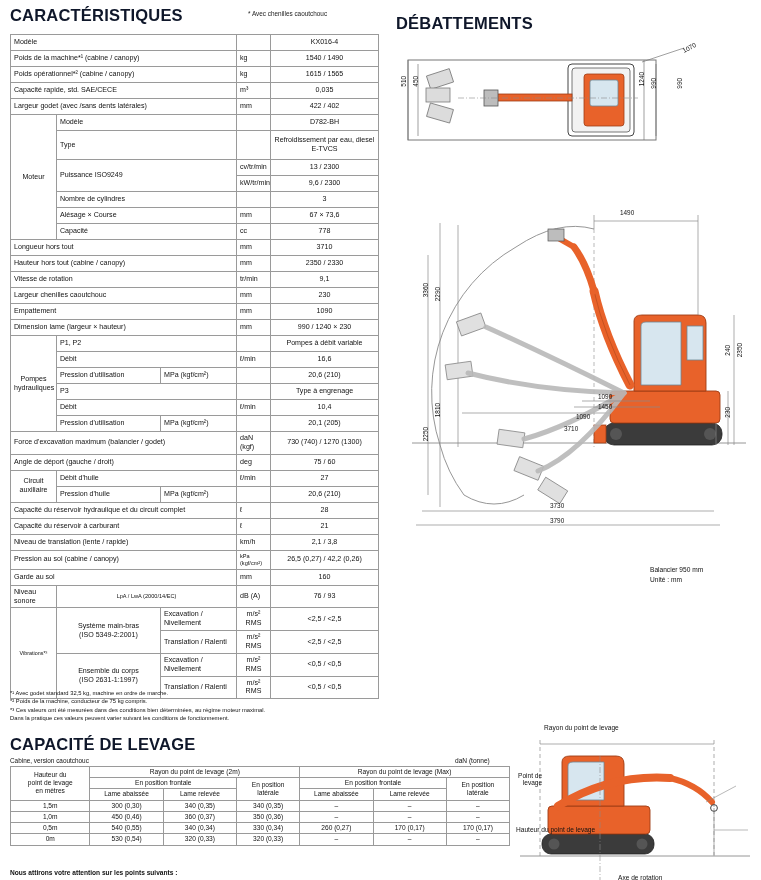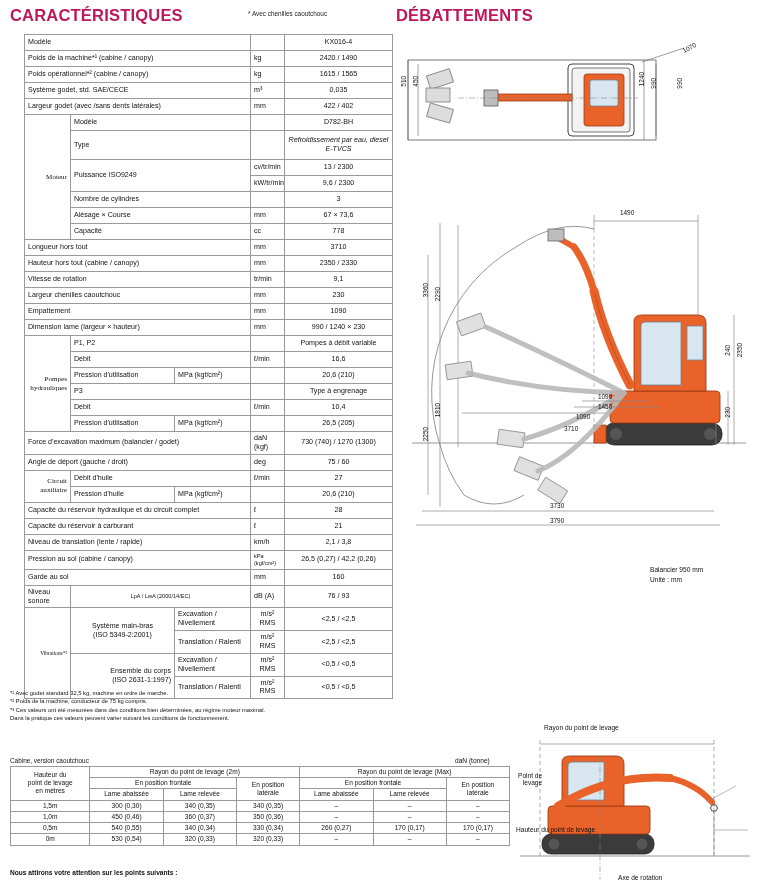--- a/index.html
+++ b/index.html
@@ -12,21 +12,21 @@
     position:relative;
     overflow:hidden;
   }
   .page{position:relative;width:761px;height:880px;}
 
   h1.sect{
     font-size:16.5px;
     font-weight:bold;
     letter-spacing:.2px;
     margin:0;
-    color:#be185d;
+    color:#0f172a;
   }
 
   
   #left-col{position:absolute;left:10px;top:6px;width:368px;}
   #spec-note{position:absolute;left:248px;top:10px;font-size:6.4px;color:#222;}
 
   table.spec{
     border-collapse:collapse;
     width:368px;
     margin-top:6px;
@@ -36,21 +36,21 @@
     border:1px solid #9a9a9a;
     padding:2px 3px;
     font-size:7.1px;
     vertical-align:middle;
     line-height:1.25;
     height:11px;
   }
   td.lbl{text-align:left;}
   td.unit{text-align:left;font-size:6.6px;width:34px;}
   td.val{text-align:center;}
-  td.grp{text-align:right;vertical-align:middle;font-family:Liberation Serif, serif;}
+  td.grp{text-align:center;vertical-align:middle;}
   .small{font-size:6.1px;}
   .tiny{font-size:5.4px;line-height:1.15;}
   .center{text-align:center;}
   .nb{border:none !important;}
 
   #footnotes{
     position:absolute;left:10px;top:689px;width:360px;
     font-size:5.8px;line-height:1.45;color:#111;
   }
 
@@ -66,21 +66,21 @@
   }
   table.lev td,table.lev th{
     border:1px solid #9a9a9a;
     font-size:6.6px;
     font-weight:normal;
     padding:1px 2px;
     text-align:center;
     line-height:1.25;
   }
   #lev-foot{position:absolute;left:10px;top:869px;font-size:6.6px;font-weight:bold;}
-  #deb-title{position:absolute;left:396px;top:6px;text-align:center;}
+  #deb-title{position:absolute;left:396px;top:14px;text-align:center;}
 
   .dims{position:absolute;font-size:6.4px;color:#111;}
   .vtxt{writing-mode:vertical-rl;transform:rotate(180deg);font-size:6.4px;}
 
   
   #top-draw{position:absolute;left:398px;top:42px;width:352px;height:115px;}
 
   
   #main-draw{position:absolute;left:398px;top:195px;width:352px;height:360px;}
 
@@ -95,67 +95,67 @@
 </head>
 <body>
 
 <div class="page">
 
   <div id="left-col">
     <h1 class="sect">CARACTÉRISTIQUES</h1>
   </div>
   <div id="spec-note">* Avec chenilles caoutchouc</div>
 
-  <div style="position:absolute;left:24px;top:28px;">
+  <div style="position:absolute;left:10px;top:28px;">
     <table class="spec">
       <colgroup>
         <col style="width:46px">
           <col style="width:104px">
           <col style="width:76px">
           <col style="width:34px">
           <col style="width:108px">
       </colgroup>
       <tbody>
 
         <tr>
           <td class="lbl" colspan="3">Modèle</td>
           <td class="unit"></td>
           <td class="val">KX016-4</td>
         </tr>
         <tr>
           <td class="lbl" colspan="3">Poids de la machine*¹ (cabine / canopy)</td>
           <td class="unit">kg</td>
-          <td class="val">2420 / 1490</td>
+          <td class="val">1540 / 1490</td>
         </tr>
         <tr>
           <td class="lbl" colspan="3">Poids opérationnel*² (cabine / canopy)</td>
           <td class="unit">kg</td>
           <td class="val">1615 / 1565</td>
         </tr>
         <tr>
-          <td class="lbl" colspan="3">Système godet, std. SAE/CECE</td>
+          <td class="lbl" colspan="3">Capacité rapide, std. SAE/CECE</td>
           <td class="unit">m³</td>
           <td class="val">0,035</td>
         </tr>
         <tr>
           <td class="lbl" colspan="3">Largeur godet (avec /sans dents latérales)</td>
           <td class="unit">mm</td>
           <td class="val">422 / 402</td>
         </tr>
 
         <tr>
           <td class="grp" rowspan="7">Moteur</td>
           <td class="lbl" colspan="2">Modèle</td>
           <td class="unit"></td>
           <td class="val">D782-BH</td>
         </tr>
         <tr>
           <td class="lbl" colspan="2">Type</td>
           <td class="unit"></td>
-          <td class="val" style="white-space:pre-line;height:24px;font-style:italic;">Refroidissement par eau, diesel
+          <td class="val" style="white-space:pre-line;height:24px;">Refroidissement par eau, diesel
 E-TVCS</td>
         </tr>
         <tr>
           <td class="lbl" colspan="2" rowspan="2">Puissance ISO9249</td>
           <td class="unit">cv/tr/min</td>
           <td class="val">13 / 2300</td>
         </tr>
         <tr>
           <td class="unit">kW/tr/min</td>
           <td class="val">9,6 / 2300</td>
@@ -232,21 +232,21 @@
         </tr>
         <tr>
           <td class="lbl" colspan="2">Débit</td>
           <td class="unit">ℓ/min</td>
           <td class="val">10,4</td>
         </tr>
         <tr>
           <td class="lbl small">Pression d'utilisation</td>
           <td class="unit">MPa (kgf/cm²)</td>
           <td class="unit nb" style="border-left:none !important;"></td>
-          <td class="val">26,5 (205)</td>
+          <td class="val">20,1 (205)</td>
         </tr>
 
         <tr>
           <td class="lbl" colspan="3">Force d'excavation maximum (balancier / godet)</td>
           <td class="unit">daN (kgf)</td>
           <td class="val">730 (740) / 1270 (1300)</td>
         </tr>
         <tr>
           <td class="lbl" colspan="3">Angle de déport (gauche / droit)</td>
           <td class="unit">deg</td>
@@ -306,21 +306,21 @@
           <td class="tiny">Excavation / Nivellement</td>
           <td class="tiny center">m/s² RMS</td>
           <td class="tiny center">&lt;2,5 / &lt;2,5</td>
         </tr>
         <tr>
           <td class="tiny">Translation / Ralenti</td>
           <td class="tiny center">m/s² RMS</td>
           <td class="tiny center">&lt;2,5 / &lt;2,5</td>
         </tr>
         <tr>
-          <td class="tiny center" rowspan="2" style="white-space:pre-line;text-align:right;">Ensemble du corps
+          <td class="tiny center" rowspan="2" style="white-space:pre-line;">Ensemble du corps
 (ISO 2631-1:1997)</td>
           <td class="tiny">Excavation / Nivellement</td>
           <td class="tiny center">m/s² RMS</td>
           <td class="tiny center">&lt;0,5 / &lt;0,5</td>
         </tr>
         <tr>
           <td class="tiny">Translation / Ralenti</td>
           <td class="tiny center">m/s² RMS</td>
           <td class="tiny center">&lt;0,5 / &lt;0,5</td>
         </tr>
@@ -328,20 +328,21 @@
     </table>
   </div>
 
   <div id="footnotes">
     <div>*¹ Avec godet standard 32,5 kg, machine en ordre de marche.</div>
     <div>*² Poids de la machine, conducteur de 75 kg compris.</div>
     <div>*³ Ces valeurs ont été mesurées dans des conditions bien déterminées, au régime moteur maximal.</div>
     <div>    Dans la pratique ces valeurs peuvent varier suivant les conditions de fonctionnement.</div>
   </div>
 
+  <h1 class="sect" id="lev-title">CAPACITÉ DE LEVAGE</h1>
   <div id="lev-sub">Cabine, version caoutchouc</div>
   <div id="lev-unit">daN (tonne)</div>
 
   <div id="lev-table-wrap">
     <table class="lev">
       <colgroup>
         <col style="width:78px">
           <col style="width:72px">
           <col style="width:72px">
           <col style="width:62px">

